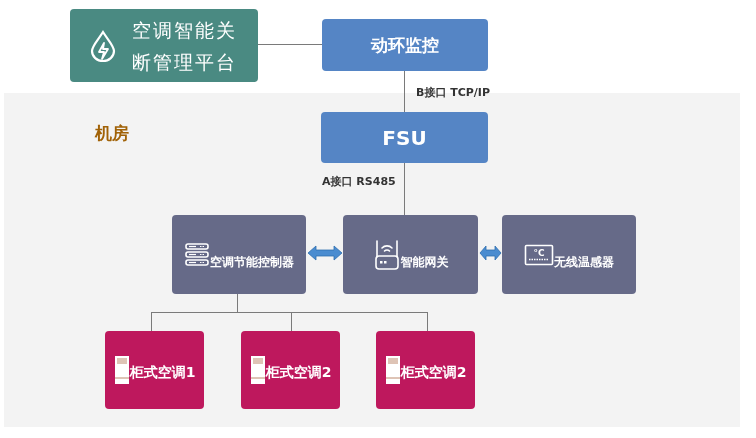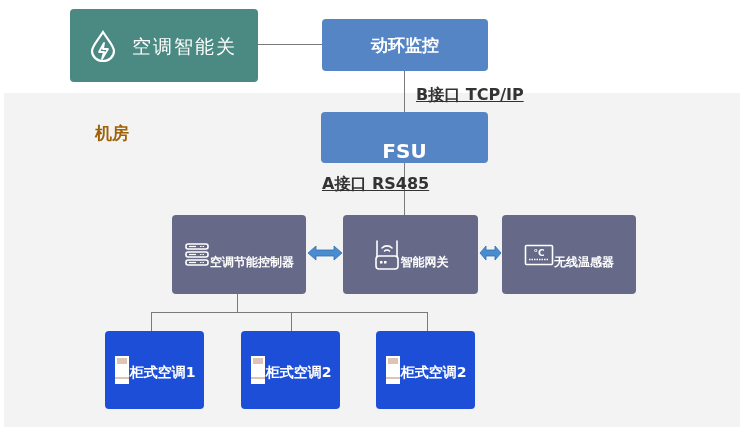--- a/index.html
+++ b/index.html
@@ -24,37 +24,37 @@
     left: 70px; top: 9px; width: 188px; height: 73px; background: #4a8a82;
     flex-direction: row; justify-content: flex-start; padding-left: 18px; text-align: right;
   }
   .platform .ptxt { margin-left: 14px; font-size: 19px; line-height: 32px; letter-spacing: 2px; }
   .csc {
     left: 322px; top: 19px; width: 166px; height: 52px; background: #5585c5;
     font-size: 17px; font-weight: bold; line-height: 21px; text-align: center;
   }
   .fsu {
     left: 321px; top: 112px; width: 167px; height: 51px; background: #5585c5;
-    font-size: 20px; font-weight: bold; align-items: flex-end;
+    font-size: 20px; font-weight: bold;
   }
   .dev {
     background: #666a88; top: 215px; height: 79px; font-size: 12px; font-weight: bold;
   }
   .ctrl { left: 172px; width: 134px; }
   .gw { left: 343px; width: 135px; text-align: center; }
   .sens { left: 502px; width: 134px; }
   .ac {
-    background: #1d4ed8; top: 331px; height: 78px; width: 99px;
+    background: #be185d; top: 331px; height: 78px; width: 99px;
     font-size: 14px; font-weight: bold;
   }
   .ac1 { left: 105px; } .ac2 { left: 241px; } .ac3 { left: 376px; }
   .dev .lbl { margin-top: 16px; }
   .ac .lbl { margin-top: 5px; }
   .line { position: absolute; background: #7a7a7a; }
-  .iface { position: absolute; font-size: 16px; font-weight: bold; color: #333; text-decoration: underline; }
+  .iface { position: absolute; font-size: 11px; font-weight: bold; color: #333; }
   .arrow { position: absolute; }
 </style>
 </head>
 <body>
 
 <div class="room"></div>
 <div class="room-label">机房</div>
 
 <div class="line" style="left:258px;top:44px;width:64px;height:1px;"></div>
 <div class="line" style="left:404px;top:71px;width:1px;height:41px;"></div>
@@ -68,20 +68,21 @@
 <div class="iface" style="left:416px;top:85px;">B接口 TCP/IP</div>
 <div class="iface" style="left:322px;top:174px;">A接口 RS485</div>
 
 <div class="box platform">
   <svg width="30" height="34" viewBox="0 0 30 34">
     <path d="M15 3 C10 11 4 17 4 22 A11 10 0 0 0 26 22 C26 17 20 11 15 3 Z" fill="none" stroke="#fff" stroke-width="2.2"></path>
     <path d="M16 14 L11 23 L16 23 L14 30 L20 20 L15 20 Z" fill="none" stroke="#fff" stroke-width="1.8" stroke-linejoin="round"></path>
   </svg>
   <div class="ptxt">
     <div>空调智能关</div>
+    <div>断管理平台</div>
   </div>
 </div>
 
 <div class="box csc">
   <div>动环监控</div>
 </div>
 
 <div class="box fsu">
   <span>FSU</span>
 </div>

